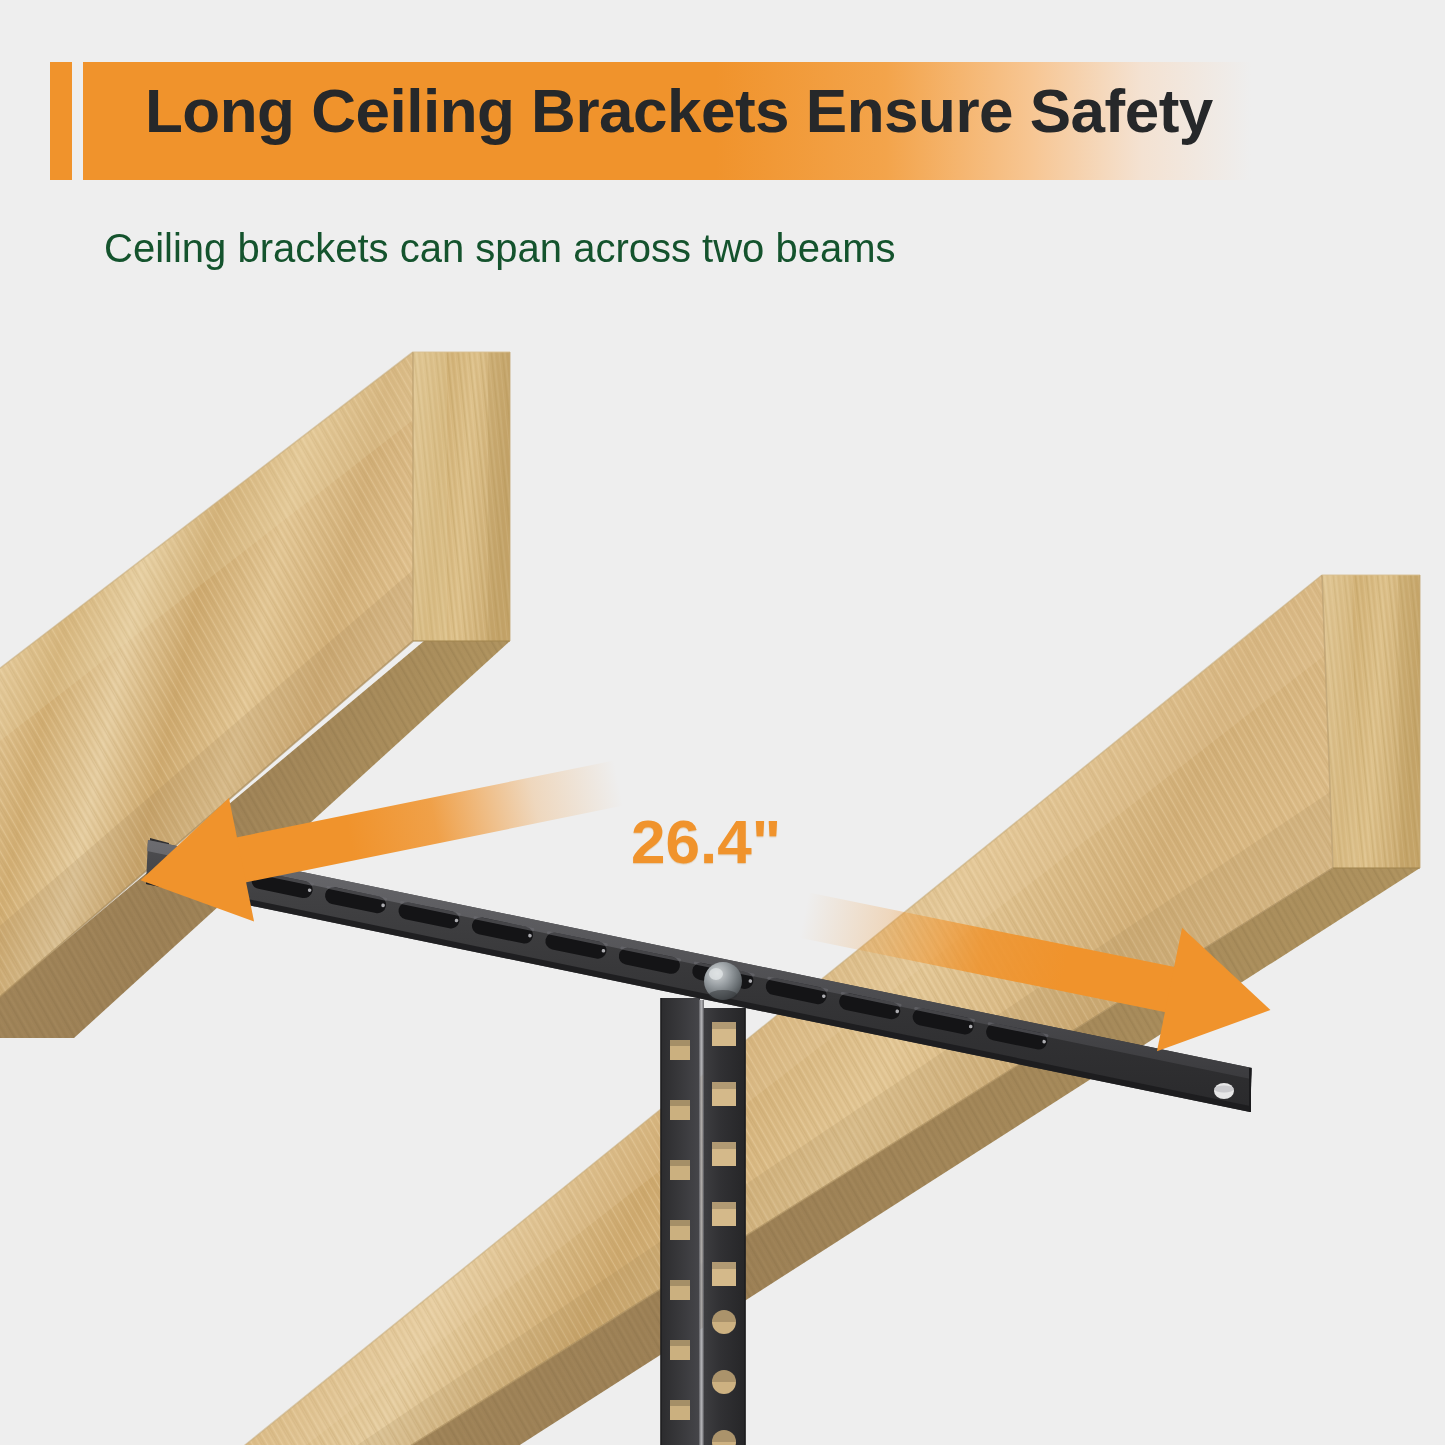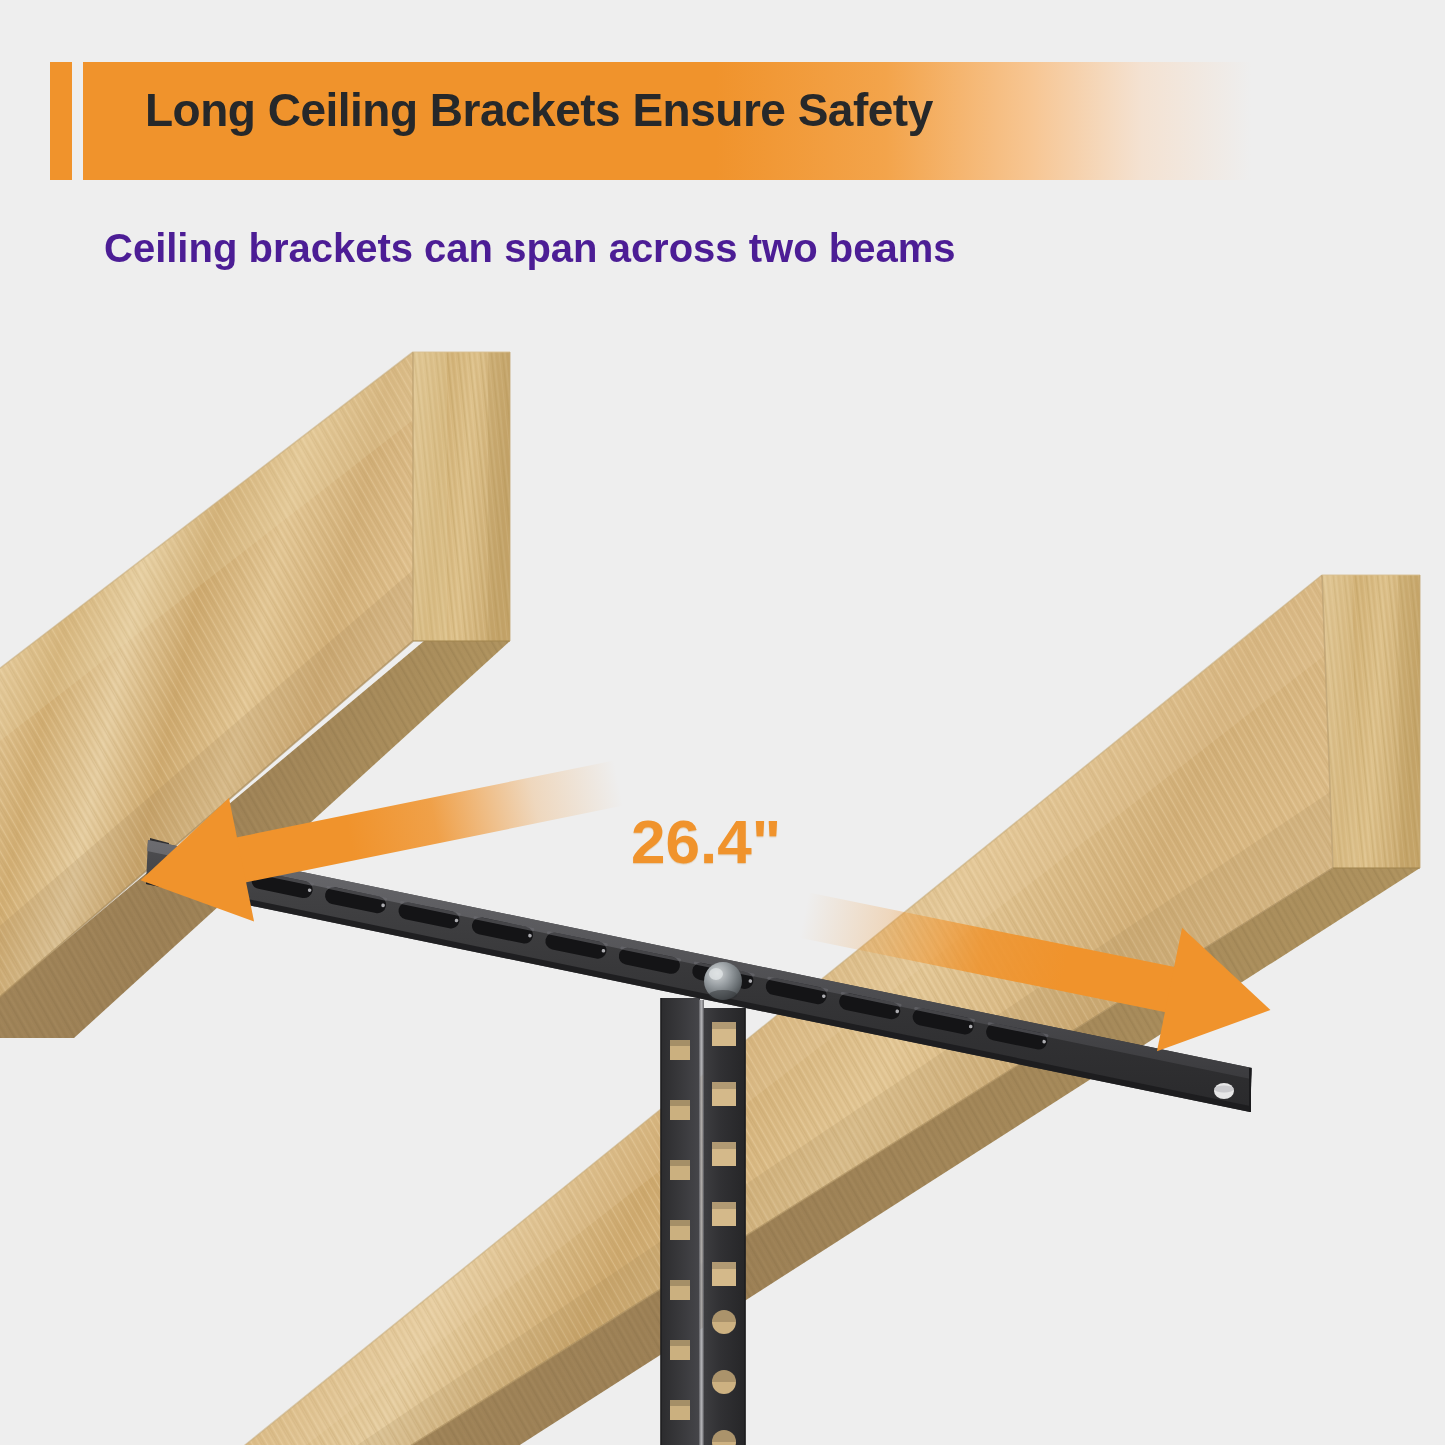--- a/index.html
+++ b/index.html
@@ -48,33 +48,33 @@
         #EEEEEE 100%);
   }
   #page-title {
     position: absolute;
     left: 145px;
     top: 62px;
     width: 1230px;
     height: 96px;
     display: flex;
     align-items: center;
-    font-size: 46px;
+    font-size: 62px;
     font-weight: bold;
     color: #26282A;
     letter-spacing: -0.5px;
     white-space: nowrap;
   }
   #page-subtitle {
     position: absolute;
     left: 104px;
     top: 226px;
     font-size: 40px;
-    font-weight: bold;
-    color: #4c1d95;
+    font-weight: normal;
+    color: #14532d;
     white-space: nowrap;
   }
 
   
   #scene {
     position: absolute;
     left: 0;
     top: 0;
     width: 1445px;
     height: 1445px;

